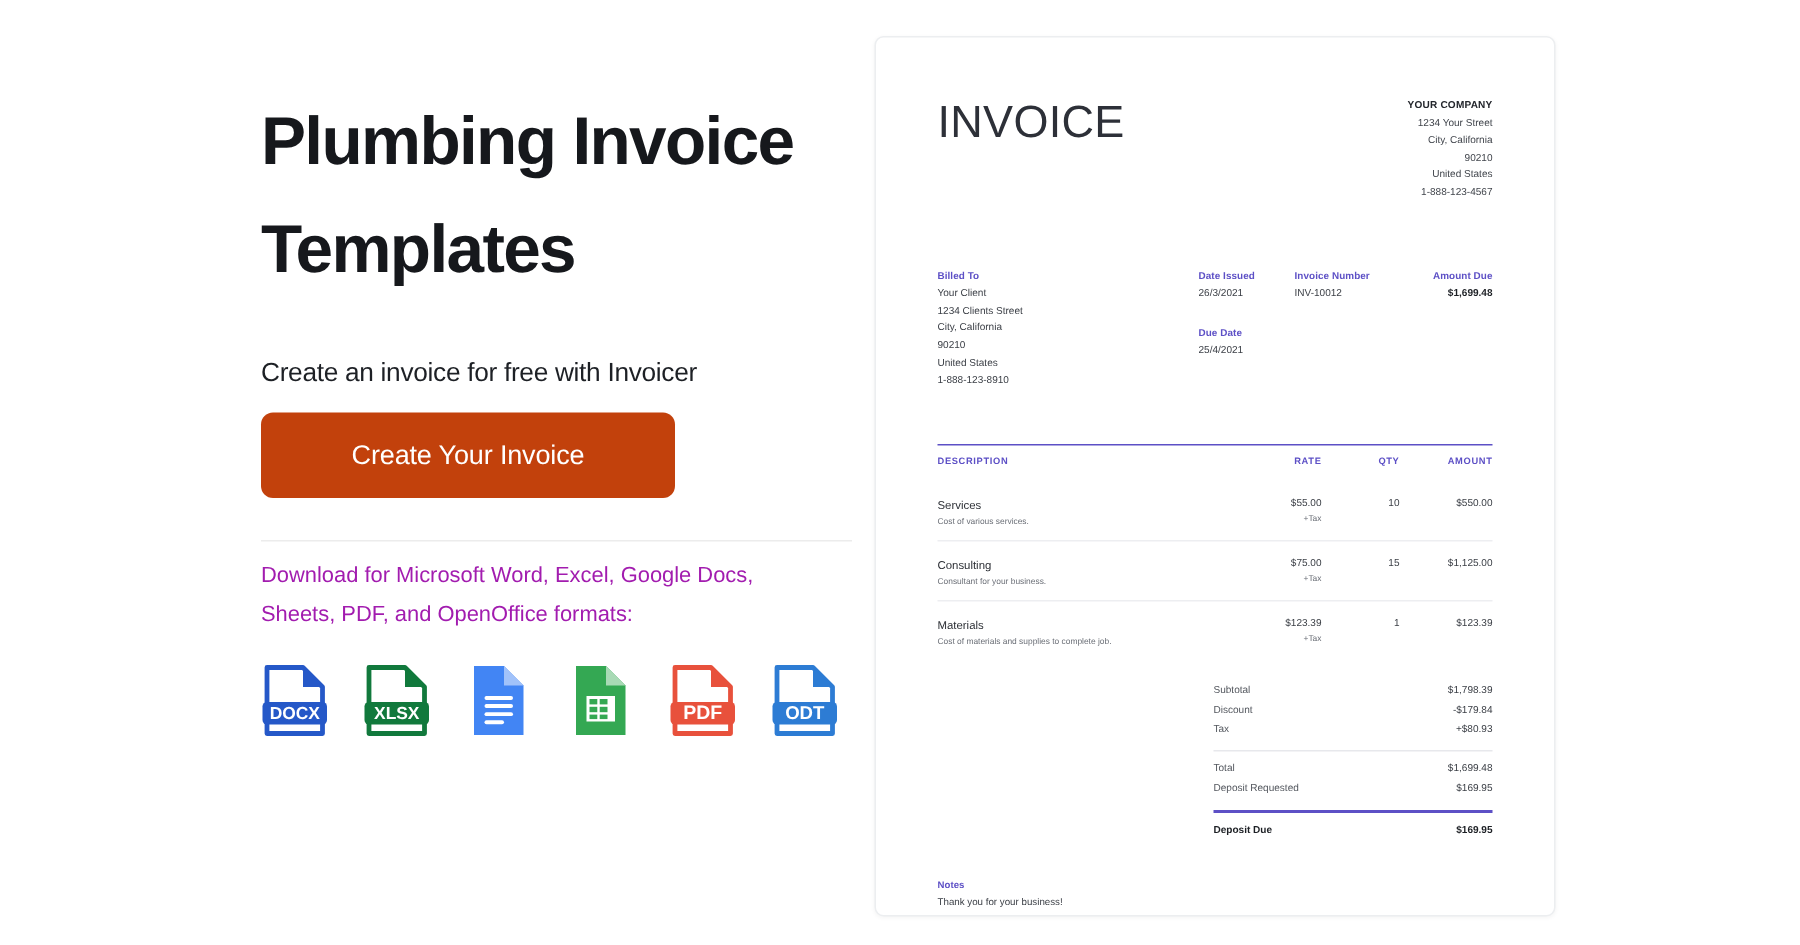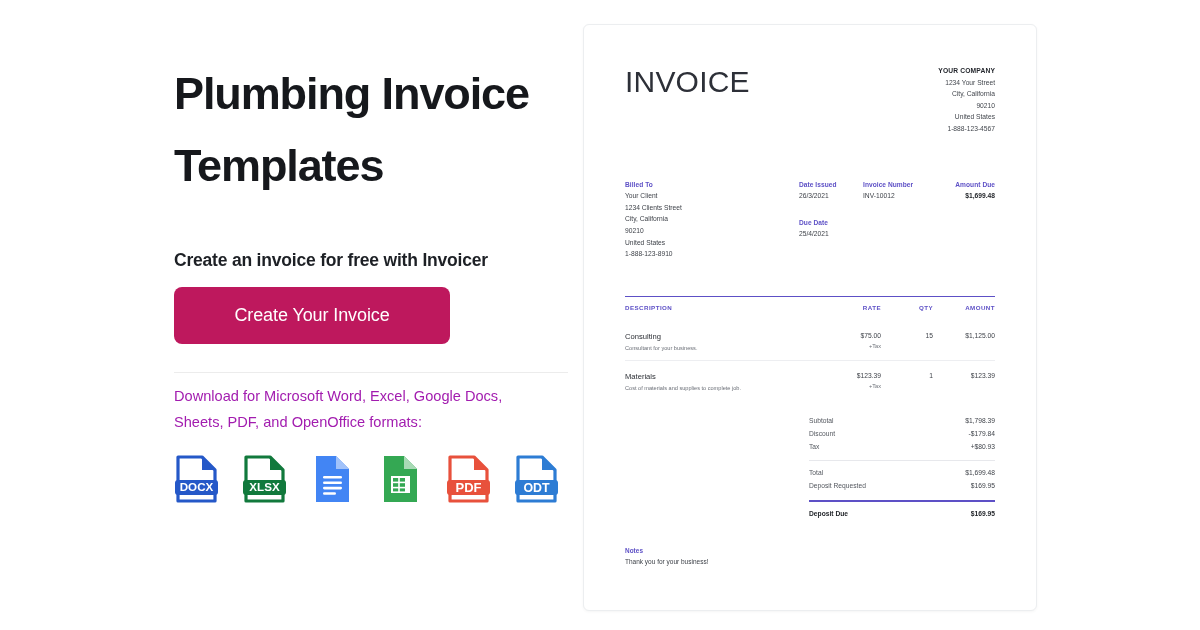--- a/index.html
+++ b/index.html
@@ -19,33 +19,33 @@
   }
   .headline {
     font-size: 45px;
     line-height: 72px;
     font-weight: 700;
     letter-spacing: -1.1px;
     color: #16181c;
     max-width: 400px;
   }
   .subhead {
-    margin-top: 48px;
+    margin-top: 36px;
     font-size: 17.5px;
-    font-weight: 700;
+    font-weight: 400;
     color: #1d2025;
     letter-spacing: -0.2px;
   }
   .cta {
     display: inline-flex;
     align-items: center;
     justify-content: center;
     margin-top: 16px;
     width: 276px; height: 57px;
-    background: #be185d;
+    background: #c2410c;
     color: #ffffff;
     font-size: 18px;
     font-weight: 500;
     letter-spacing: -0.1px;
     border: none;
     border-radius: 8px;
     cursor: pointer;
   }
   .rule {
     margin-top: 28px;
@@ -266,20 +266,32 @@
         <div class="bar"></div>
 
         <div class="thead">
           <div class="lbl c-desc">DESCRIPTION</div>
           <div class="lbl c-rate">RATE</div>
           <div class="lbl c-qty">QTY</div>
           <div class="lbl c-amt">AMOUNT</div>
         </div>
 
         <div>
+          <div class="item">
+            <div class="c-desc">
+              <div class="i-name">Services</div>
+              <div class="i-desc">Cost of various services.</div>
+            </div>
+            <div class="c-rate">
+              <div class="i-num">$55.00</div>
+              <div class="i-tax">+Tax</div>
+            </div>
+            <div class="c-qty i-num">10</div>
+            <div class="c-amt i-num">$550.00</div>
+          </div>
 
           <div class="item">
             <div class="c-desc">
               <div class="i-name">Consulting</div>
               <div class="i-desc">Consultant for your business.</div>
             </div>
             <div class="c-rate">
               <div class="i-num">$75.00</div>
               <div class="i-tax">+Tax</div>
             </div>

